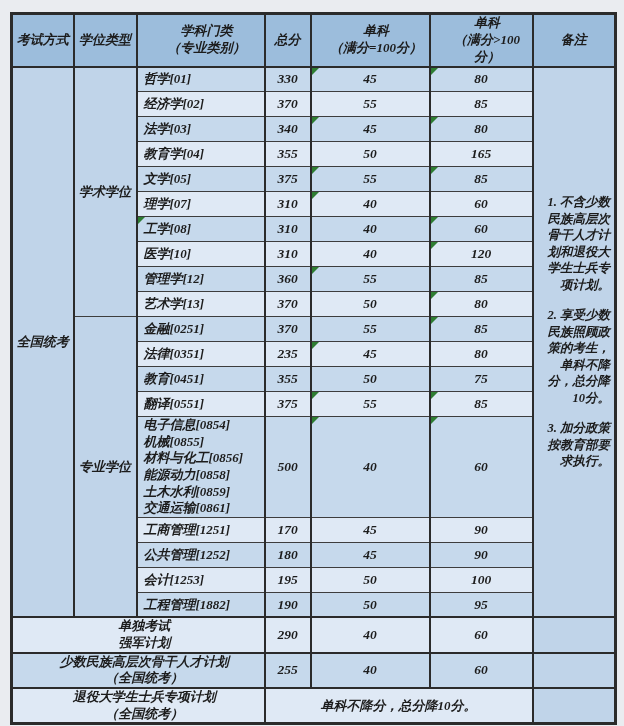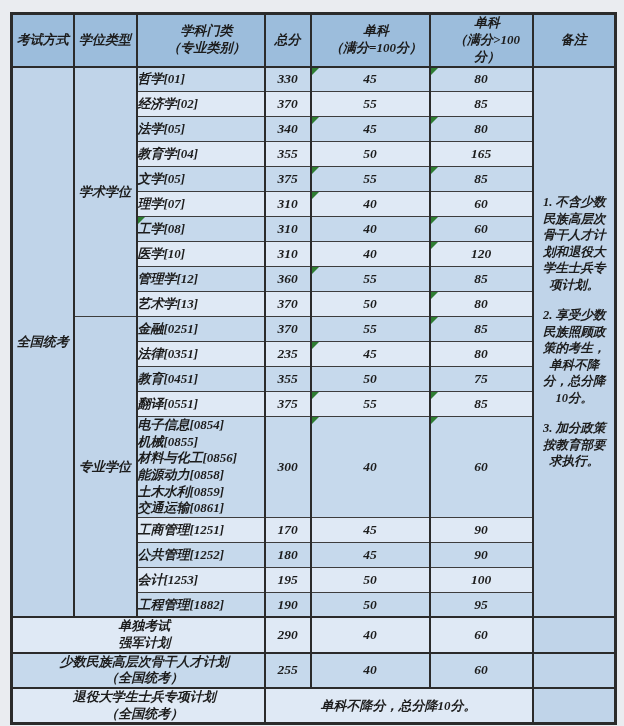--- a/index.html
+++ b/index.html
@@ -24,25 +24,25 @@
     padding:0;position:relative;overflow:hidden;
   }
   tr.hdr th{background:var(--header);border-bottom:2px solid var(--border);line-height:1.3;}
   tr.hdr{height:46px;}
   tr.r{height:25px;}
   tr.big{height:100px;}
   tr.sp{height:34px;}
   tr.dk td{background:var(--rowDark);}
   tr.lt td{background:var(--rowLight);}
   td.side{background:var(--side) !important;}
-  td.subject{text-align:left;padding-left:0;}
+  td.subject{text-align:left;padding-left:6px;}
   td.num{font-size:13.5px;}
   .preline{white-space:pre-line;line-height:1.28;padding-left:12px;}
   td.remark{
-    background:var(--side) !important;text-align:center;vertical-align:middle;
+    background:var(--side) !important;text-align:right;vertical-align:middle;
     padding:4px 4px 16px 5px;font-size:12.5px;line-height:1.32;
   }
   td.remark p{margin:0 0 14px 0;}
   td.remark p:last-child{margin-bottom:8px;}
   tr.sect td{border-top:2px solid var(--border);}
   .mk::before{
     content:"";position:absolute;top:0;left:0;width:0;height:0;
     border-top:7px solid var(--mark);border-right:7px solid transparent;
   }
 </style>
@@ -90,21 +90,21 @@
   </tr>
 
   <tr class="r lt">
     <td class="subject">经济学[02]</td>
     <td class="num">370</td>
     <td class="num">55</td>
     <td class="num">85</td>
   </tr>
 
   <tr class="r dk">
-    <td class="subject">法学[05]</td>
+    <td class="subject">法学[03]</td>
     <td class="num">340</td>
     <td class="num mk">45</td>
     <td class="num mk">80</td>
   </tr>
 
   <tr class="r lt">
     <td class="subject">教育学[04]</td>
     <td class="num">355</td>
     <td class="num">50</td>
     <td class="num">165</td>
@@ -181,21 +181,21 @@
     <td class="num mk">85</td>
   </tr>
 
   <tr class="big dk">
     <td class="subject preline">电子信息[0854]
 机械[0855]
 材料与化工[0856]
 能源动力[0858]
 土木水利[0859]
 交通运输[0861]</td>
-    <td class="num">300</td>
+    <td class="num">500</td>
     <td class="num mk">40</td>
     <td class="num mk">60</td>
   </tr>
 
   <tr class="r lt">
     <td class="subject">工商管理[1251]</td>
     <td class="num">170</td>
     <td class="num">45</td>
     <td class="num">90</td>
   </tr>

